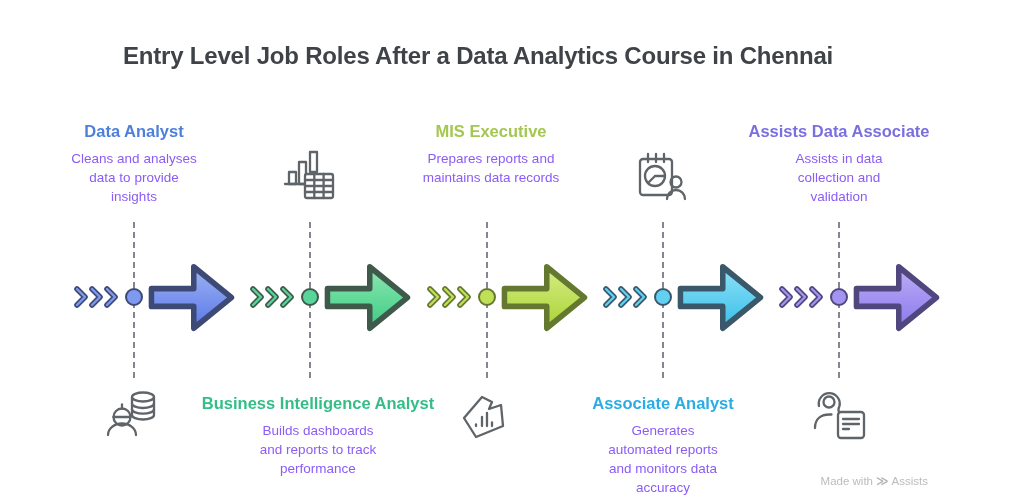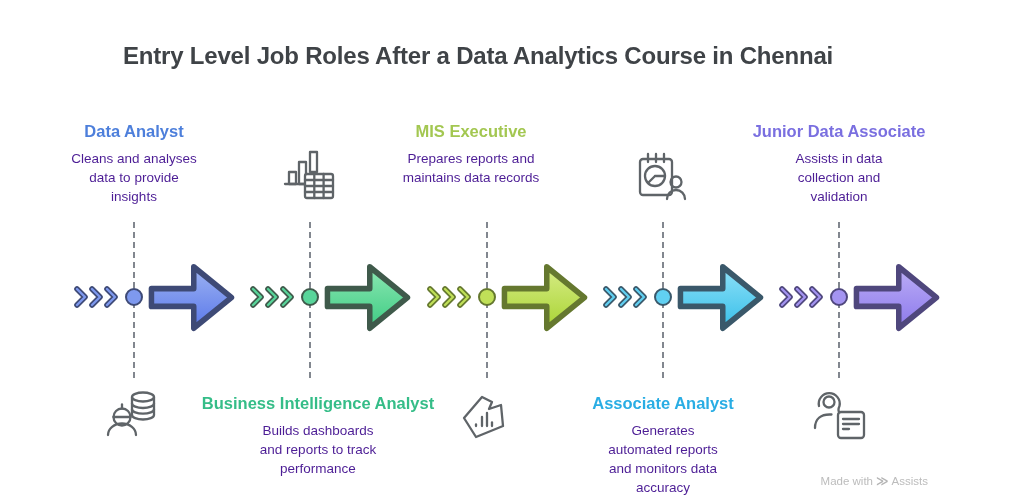--- a/index.html
+++ b/index.html
@@ -6,21 +6,21 @@
   .stage{
     position:relative;width:956px;height:501px;background:#ffffff;overflow:hidden;
     font-family:"Liberation Sans","DejaVu Sans",sans-serif;
   }
   .title{
     position:absolute;top:42px;left:0;width:100%;margin:0;
     text-align:center;font-size:24px;font-weight:700;color:#3f4347;letter-spacing:-0.2px;
   }
   .textblock{position:absolute;width:300px;text-align:center;}
   .role-name{font-size:16.5px;font-weight:700;white-space:nowrap;color:var(--c,#444);margin-bottom:9px;}
-  .role-desc{font-size:13.5px;line-height:1.4;color:#4c1d95;margin:0 auto;max-width:var(--dw,140px);}
+  .role-desc{font-size:13.5px;line-height:1.4;color:#8b5cf6;margin:0 auto;max-width:var(--dw,140px);}
   .dash{position:absolute;width:0;height:156px;top:222px;border-left:2px dashed #82878f;}
   .icon{position:absolute;width:62px;height:62px;}
   .icon path,.icon circle,.icon ellipse,.icon rect,.icon line{
     fill:none;stroke:#5f6468;stroke-width:2.3;stroke-linecap:round;stroke-linejoin:round;
   }
   .icon .occlude{fill:#ffffff;}
   .chev{position:absolute;width:46px;height:22px;top:286px;overflow:visible;}
   .chev-o{fill:none;stroke:var(--ab);stroke-width:5.6;stroke-linejoin:round;stroke-linecap:round;}
   .chev-i{fill:none;stroke:var(--an);stroke-width:2.3;stroke-linejoin:round;stroke-linecap:round;}
   .node{position:absolute;width:20px;height:20px;top:287px;}
@@ -67,21 +67,21 @@
     <rect class="occlude" x="26" y="28" width="28" height="24" rx="2"></rect>
     <path d="M26 34 H54 M26 40 H54 M26 46 H54"></path>
     <path d="M35.3 28 V52 M44.6 28 V52"></path>
   </svg>
   <div class="dash" style="left:309px;"></div>
   <div class="textblock" style="left: 168px; top: 394px; --c: #35bd88; --al: #8ce8b3; --ad: #3ecb83; --ab: #3f5a4b; --an: #58d59a;">
     <div class="role-name">Business Intelligence Analyst</div>
     <div class="role-desc" style="--dw:132px">Builds dashboards and reports to track performance</div>
   </div>
 
-  <div class="textblock" style="left: 321px; top: 122px; --c: #a3c751; --al: #d7ec86; --ad: #a9d434; --ab: #65782f; --an: #c0e058;">
+  <div class="textblock" style="left: 341px; top: 122px; --c: #a3c751; --al: #d7ec86; --ad: #a9d434; --ab: #65782f; --an: #c0e058;">
     <div class="role-name">MIS Executive</div>
     <div class="role-desc" style="--dw:140px">Prepares reports and maintains data records</div>
   </div>
   <div class="dash" style="left:486px;"></div>
   <svg class="icon" style="left:456px;top:390px;" viewBox="0 0 62 62">
     <path d="M8 28 L26 7 L36 12 L33 19 L45 15 L47 36 L20 47 Z"></path>
     <path d="M20 36 V34.5"></path>
     <path d="M26 36 V27"></path>
     <path d="M31 36 V23"></path>
     <path d="M36 36 V32.5"></path>
@@ -95,21 +95,21 @@
     <circle cx="44" cy="36" r="5.5"></circle>
     <path d="M35 53 a9 9 0 0 1 18 0"></path>
   </svg>
   <div class="dash" style="left:662px;"></div>
   <div class="textblock" style="left: 513px; top: 394px; --c: #29ade4; --al: #8fe1f8; --ad: #38bfe9; --ab: #3a586a; --an: #61d0f2;">
     <div class="role-name">Associate Analyst</div>
     <div class="role-desc" style="--dw:122px">Generates automated reports and monitors data accuracy</div>
   </div>
 
   <div class="textblock" style="left: 689px; top: 122px; --c: #7a6fe0; --al: #bcaef6; --ad: #8c79ec; --ab: #4f477d; --an: #a494f1;">
-    <div class="role-name">Junior Data Associate</div>
+    <div class="role-name">Assists Data Associate</div>
     <div class="role-desc" style="--dw:110px">Assists in data collection and validation</div>
   </div>
   <div class="dash" style="left:838px;"></div>
   <svg class="icon" style="left:808px;top:384px;" viewBox="0 0 62 62">
     <path d="M11 22 a10.5 10.5 0 1 1 20.5 0 q-2 4 0 7"></path>
     <circle cx="21" cy="18" r="5.5"></circle>
     <path d="M7 44 c0 -9.5 6.5 -13.5 14.5 -13.5 h2"></path>
     <rect class="occlude" x="30" y="28" width="26" height="26" rx="3"></rect>
     <path d="M35 35 H51 M35 40 H51 M35 45 H41"></path>
   </svg>

